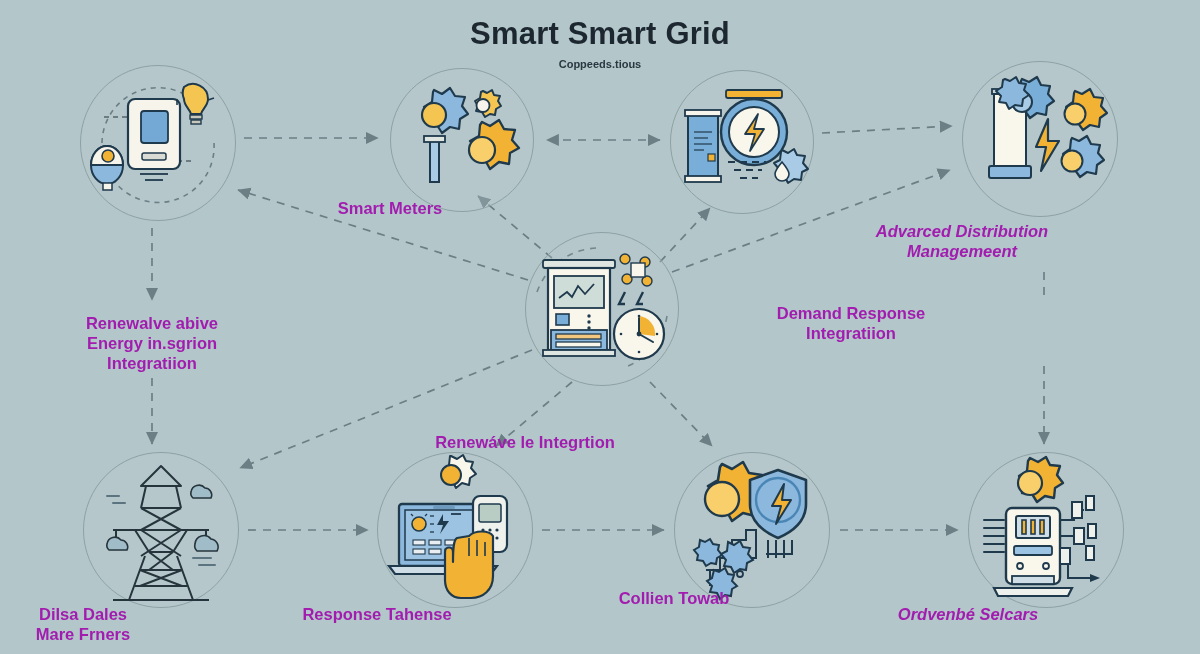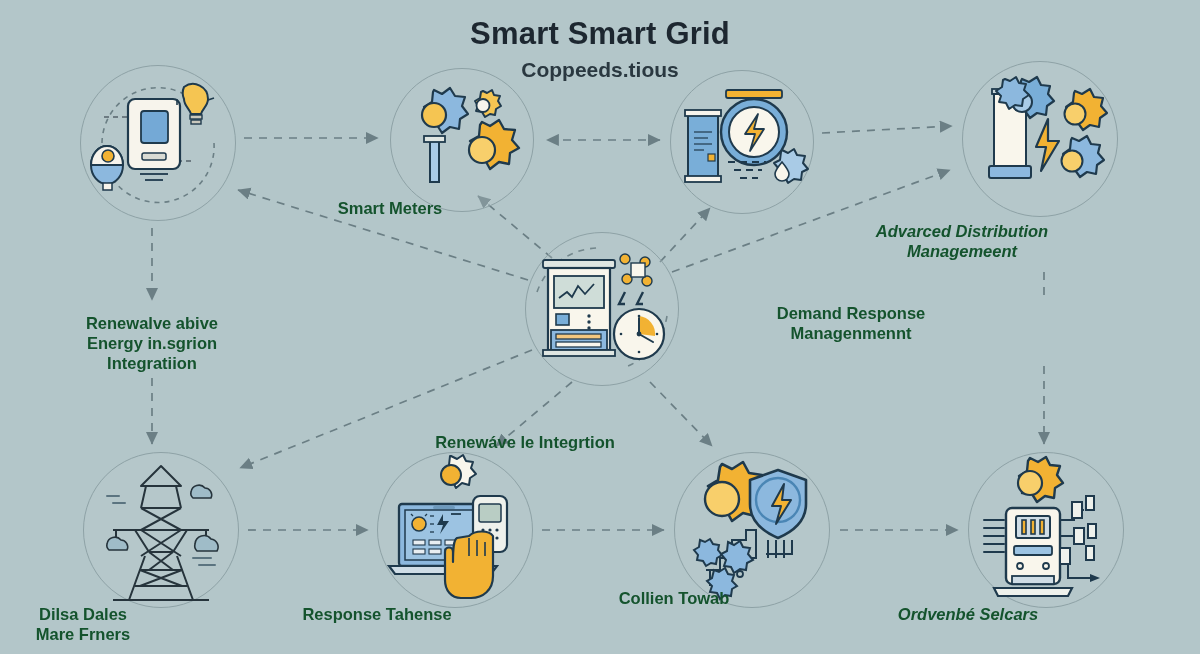--- a/index.html
+++ b/index.html
@@ -11,34 +11,34 @@
   }
   #canvas{position:relative;width:1200px;height:511px;}
   #links{position:absolute;inset:0;width:1200px;height:654px;pointer-events:none;}
 
   .title{
     position:absolute;left:0;right:0;top:16px;text-align:center;
     font-size:31px;font-weight:bold;color:#1d2730;letter-spacing:.2px;
   }
   .subtitle{
     position:absolute;left:0;right:0;top:58px;text-align:center;
-    font-size:21px;font-weight:bold;color:#2a3840;
+    font-size:11px;font-weight:bold;color:#2a3840;
   }
 
   .node{position:absolute;}
   .circle{
     position:absolute;border-radius:50%;
     border:1.4px solid #8ea2a6;
     background:rgba(185,201,204,0.30);
     box-sizing:border-box;
   }
   .icon{position:absolute;left:0;top:0;}
   .label{
     position:absolute;text-align:center;
-    font-size:16.5px;font-weight:bold;color:#14532d;
+    font-size:16.5px;font-weight:bold;color:#a21caf;
     line-height:1.22;width:300px;left:50%;transform:translateX(-50%);
     white-space:pre-line;
   }
 </style>
 </head>
 <body>
 
 <div id="canvas">
 
   <svg id="links" viewBox="0 0 1200 654">
@@ -237,21 +237,21 @@
           <circle cx="114" cy="120" r="1.3"></circle>
           <circle cx="96" cy="102" r="1.3"></circle>
         </g>
       <circle cx="114" cy="102" r="2.4" fill="#1f3a4d"></circle>
     </svg>
     <div class="label" style="top:158px;margin-top:42px;">Renewáve le Integrtion</div>
   </div>
 
   <div class="node" style="left:701px;top:303px;width:300px;">
     <div class="label" style="top:0;">Demand Response
-Managenmennt</div>
+Integratiion</div>
   </div>
 
   <div class="node" style="left:83px;top:452px;">
     <div class="circle" style="left:0;top:0;width:156px;height:156px;"></div>
     <svg class="icon" width="156" height="156" viewBox="0 0 156 156">
       <g stroke="#26343c" stroke-width="2" fill="none" stroke-linejoin="round">
         <path d="M78,14 L58,34 h40 z"></path>
         <path d="M63,34 L58,56 M93,34 L98,56"></path>
         <path d="M58,56 h40"></path>
         <path d="M58,56 L98,78 M98,56 L58,78"></path>

